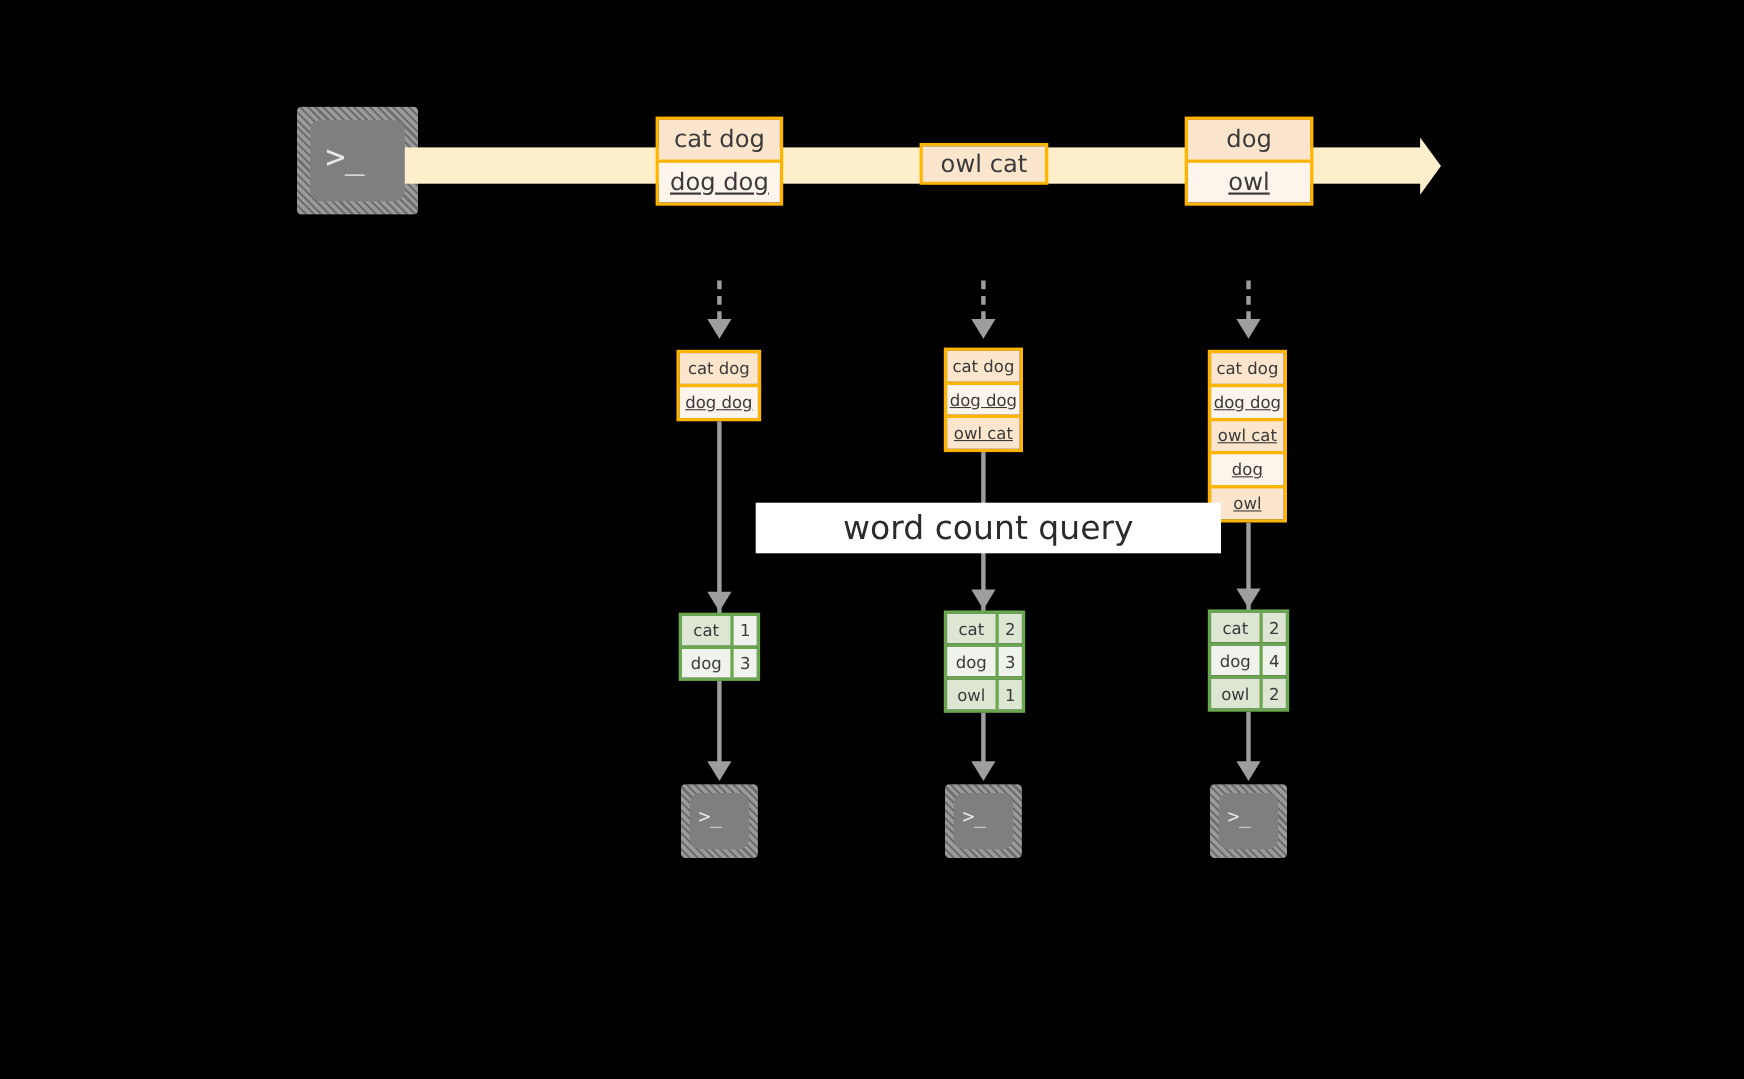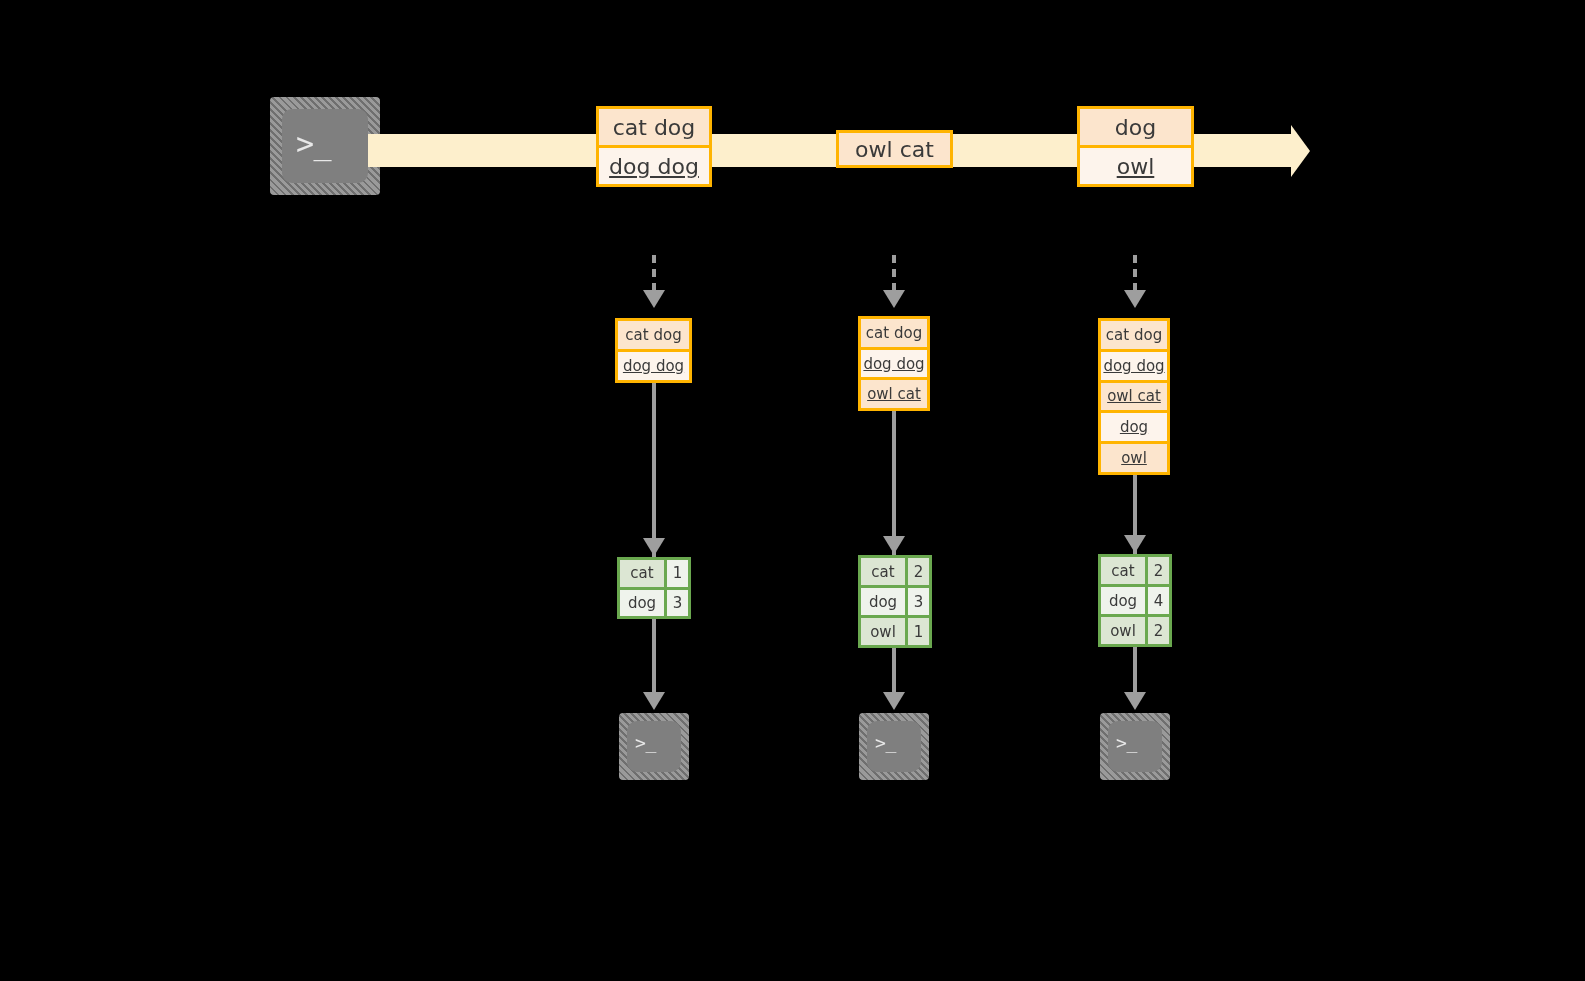--- a/index.html
+++ b/index.html
@@ -267,14 +267,17 @@
   </div>
 
   <div class="vline" style="left:1133px; top:647px; height:47px;"></div>
   <div class="vhead" style="left:1124px; top:692px;"></div>
 
   <div class="terminal" style="left:1100px; top:713px; width:70px; height:67px;">
     <div class="inner" style="left:8px; top:8px; right:8px; bottom:8px;"></div>
     <div class="glyph" style="left:16px; top:21px; font-size:18px;">&gt;_</div>
   </div>
 
+  <div class="query-band" style="left:687px; top:457px; width:423px; height:46px; font-size:30px;">
+    <span>word count query</span>
+  </div>
 
 </div>
 
 </body></html>

